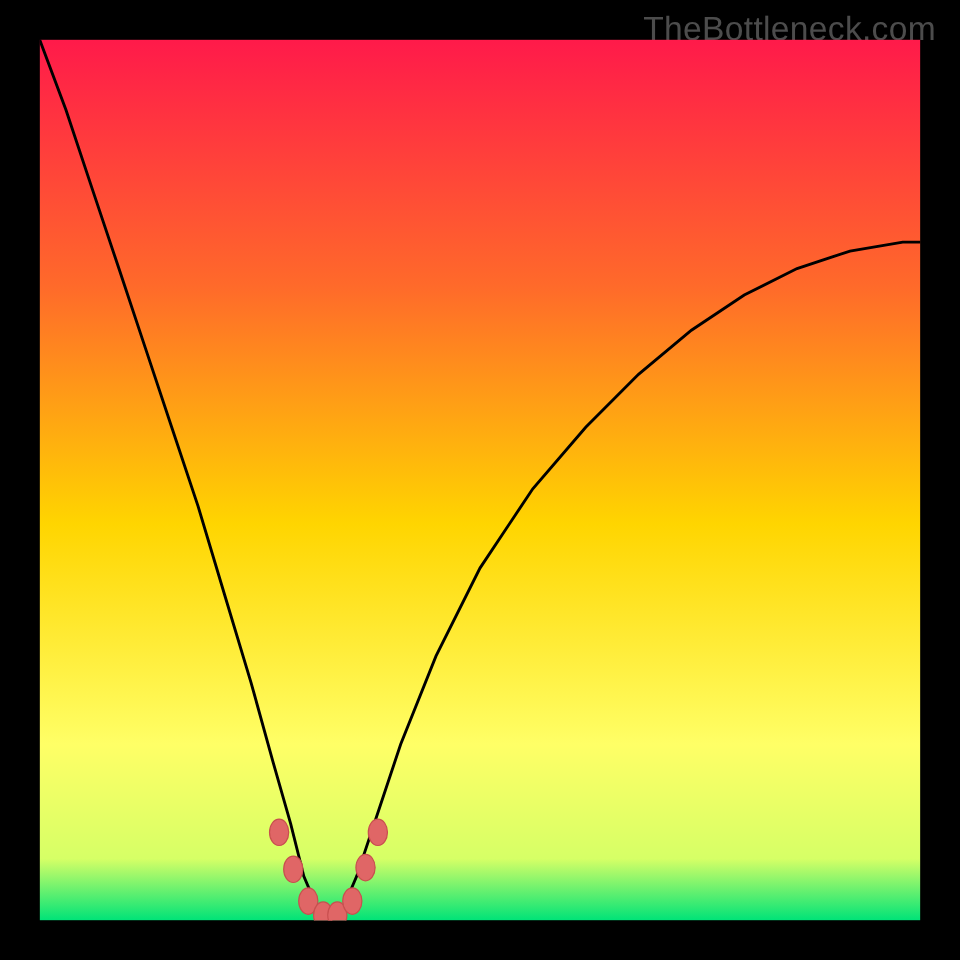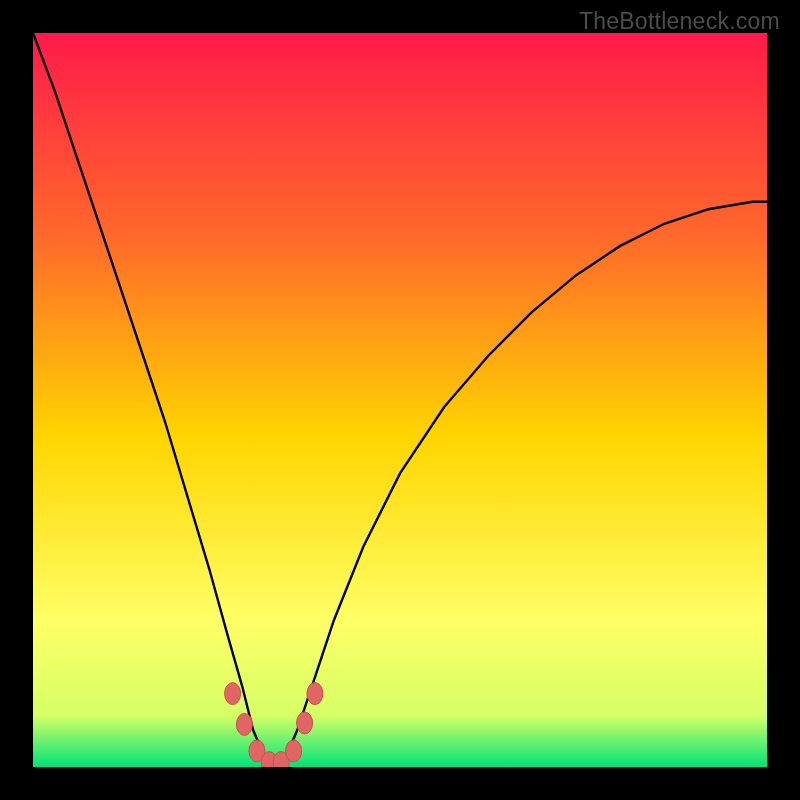--- a/index.html
+++ b/index.html
@@ -22,21 +22,21 @@
     top: 33px;
     width: 734px;
     height: 734px;
     
   }
   .watermark {
     position: absolute;
     top: 8px;
     right: 20px;
     color: #4c4c4c;
-    font-size: 23px;
+    font-size: 28px;
     font-weight: 400;
     letter-spacing: 0.25px;
   }
   svg { display: block; }
 </style>
 </head>
 <body>
 
 <div class="frame">
 

